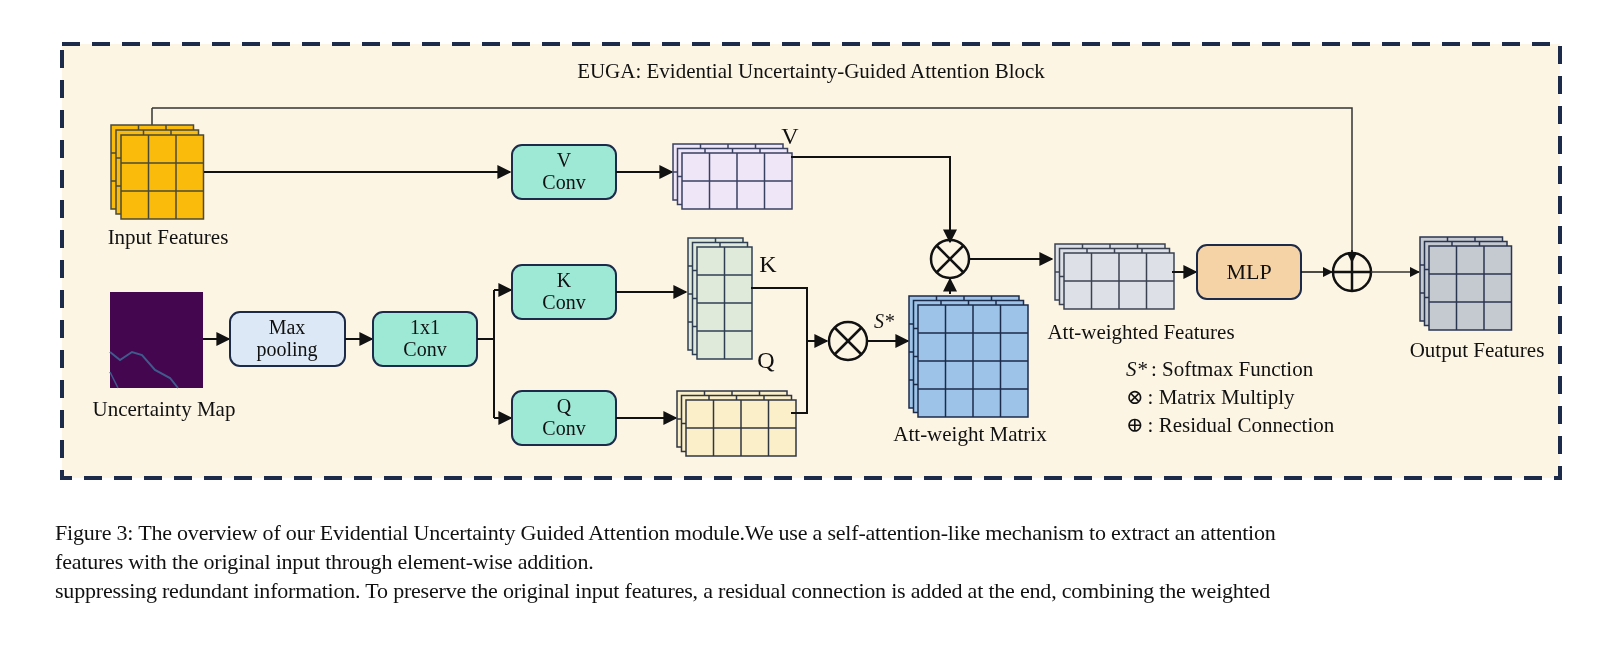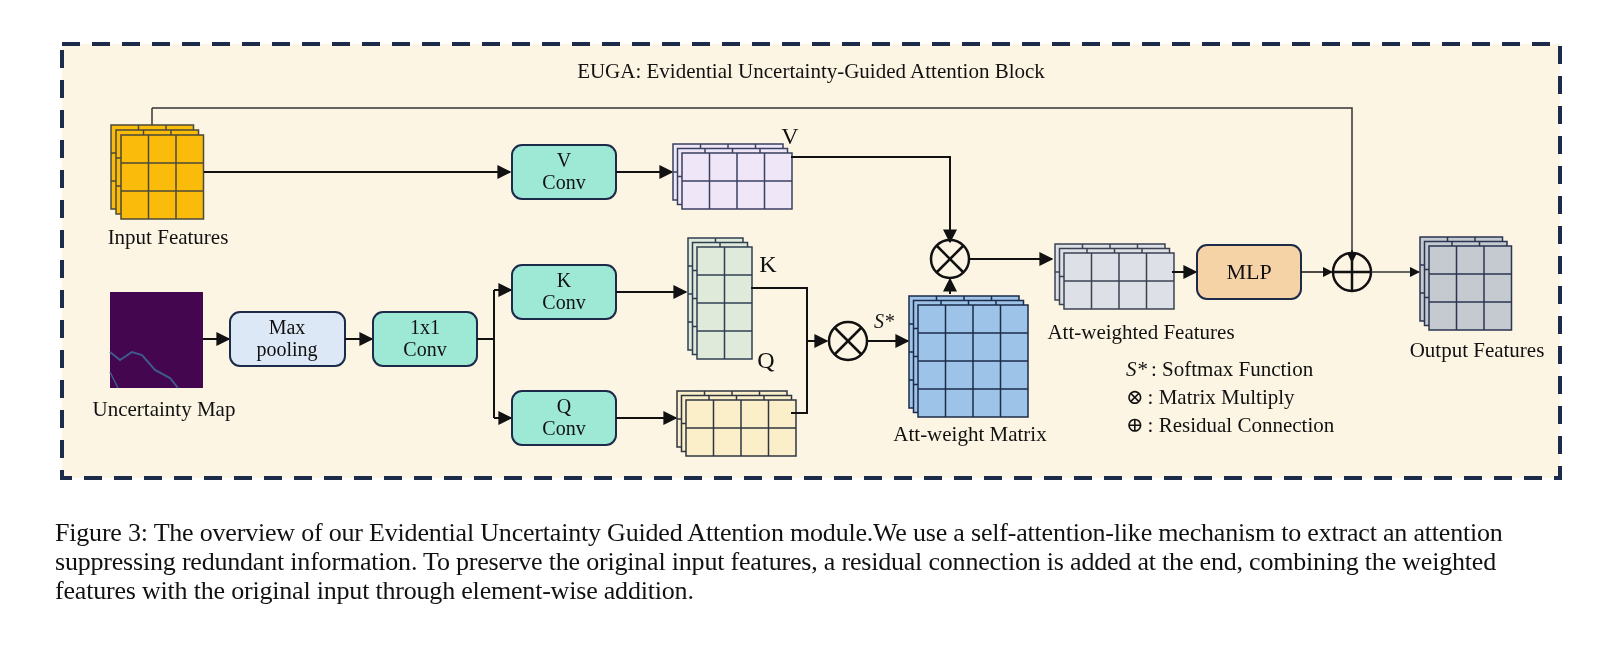--- a/index.html
+++ b/index.html
@@ -1,21 +1,21 @@
 <!DOCTYPE html>
 <html><head>
 <meta charset="utf-8">
 <style>
   html, body { margin: 0; padding: 0; background: #ffffff; }
   body { width: 1621px; height: 667px; position: relative; overflow: hidden;
          font-family: "Liberation Serif", "DejaVu Serif", serif; color: #111; }
   #diagram { position: absolute; left: 0; top: 0; }
   svg text { font-family: "Liberation Serif", "DejaVu Serif", serif; fill: #111; }
   .caption { position: absolute; left: 55px; top: 518px; width: 1510px;
-             font-size: 26px; line-height: 29px; text-align: justify;
+             font-size: 22px; line-height: 29px; text-align: justify;
              text-align-last: left; letter-spacing: -0.2px; }
   .caption span { display: block; }
 </style>
 </head>
 <body>
 
 <svg id="diagram" width="1621" height="667" viewBox="0 0 1621 667">
   <defs>
     <marker id="arrow" viewBox="0 0 10 10" refX="9" refY="5" markerWidth="7" markerHeight="7" orient="auto">
       <path d="M0,0 L10,5 L0,10 z" fill="#111"></path>
@@ -263,15 +263,15 @@
       <tspan>⊗</tspan><tspan dx="4">: Matrix Multiply</tspan>
     </text>
     <text x="1126" y="432" font-size="21">
       <tspan>⊕</tspan><tspan dx="4">: Residual Connection</tspan>
     </text>
   </g>
 </svg>
 
 <div class="caption">
   <span>Figure 3: The overview of our Evidential Uncertainty Guided Attention module.We use a self-attention-like mechanism to extract an attention</span>
+  <span>features with the original input through element-wise addition.</span>
   <span>suppressing redundant information. To preserve the original input features, a residual connection is added at the end, combining the weighted</span>
-  <span>features with the original input through element-wise addition.</span>
 </div>
 
 </body></html>

